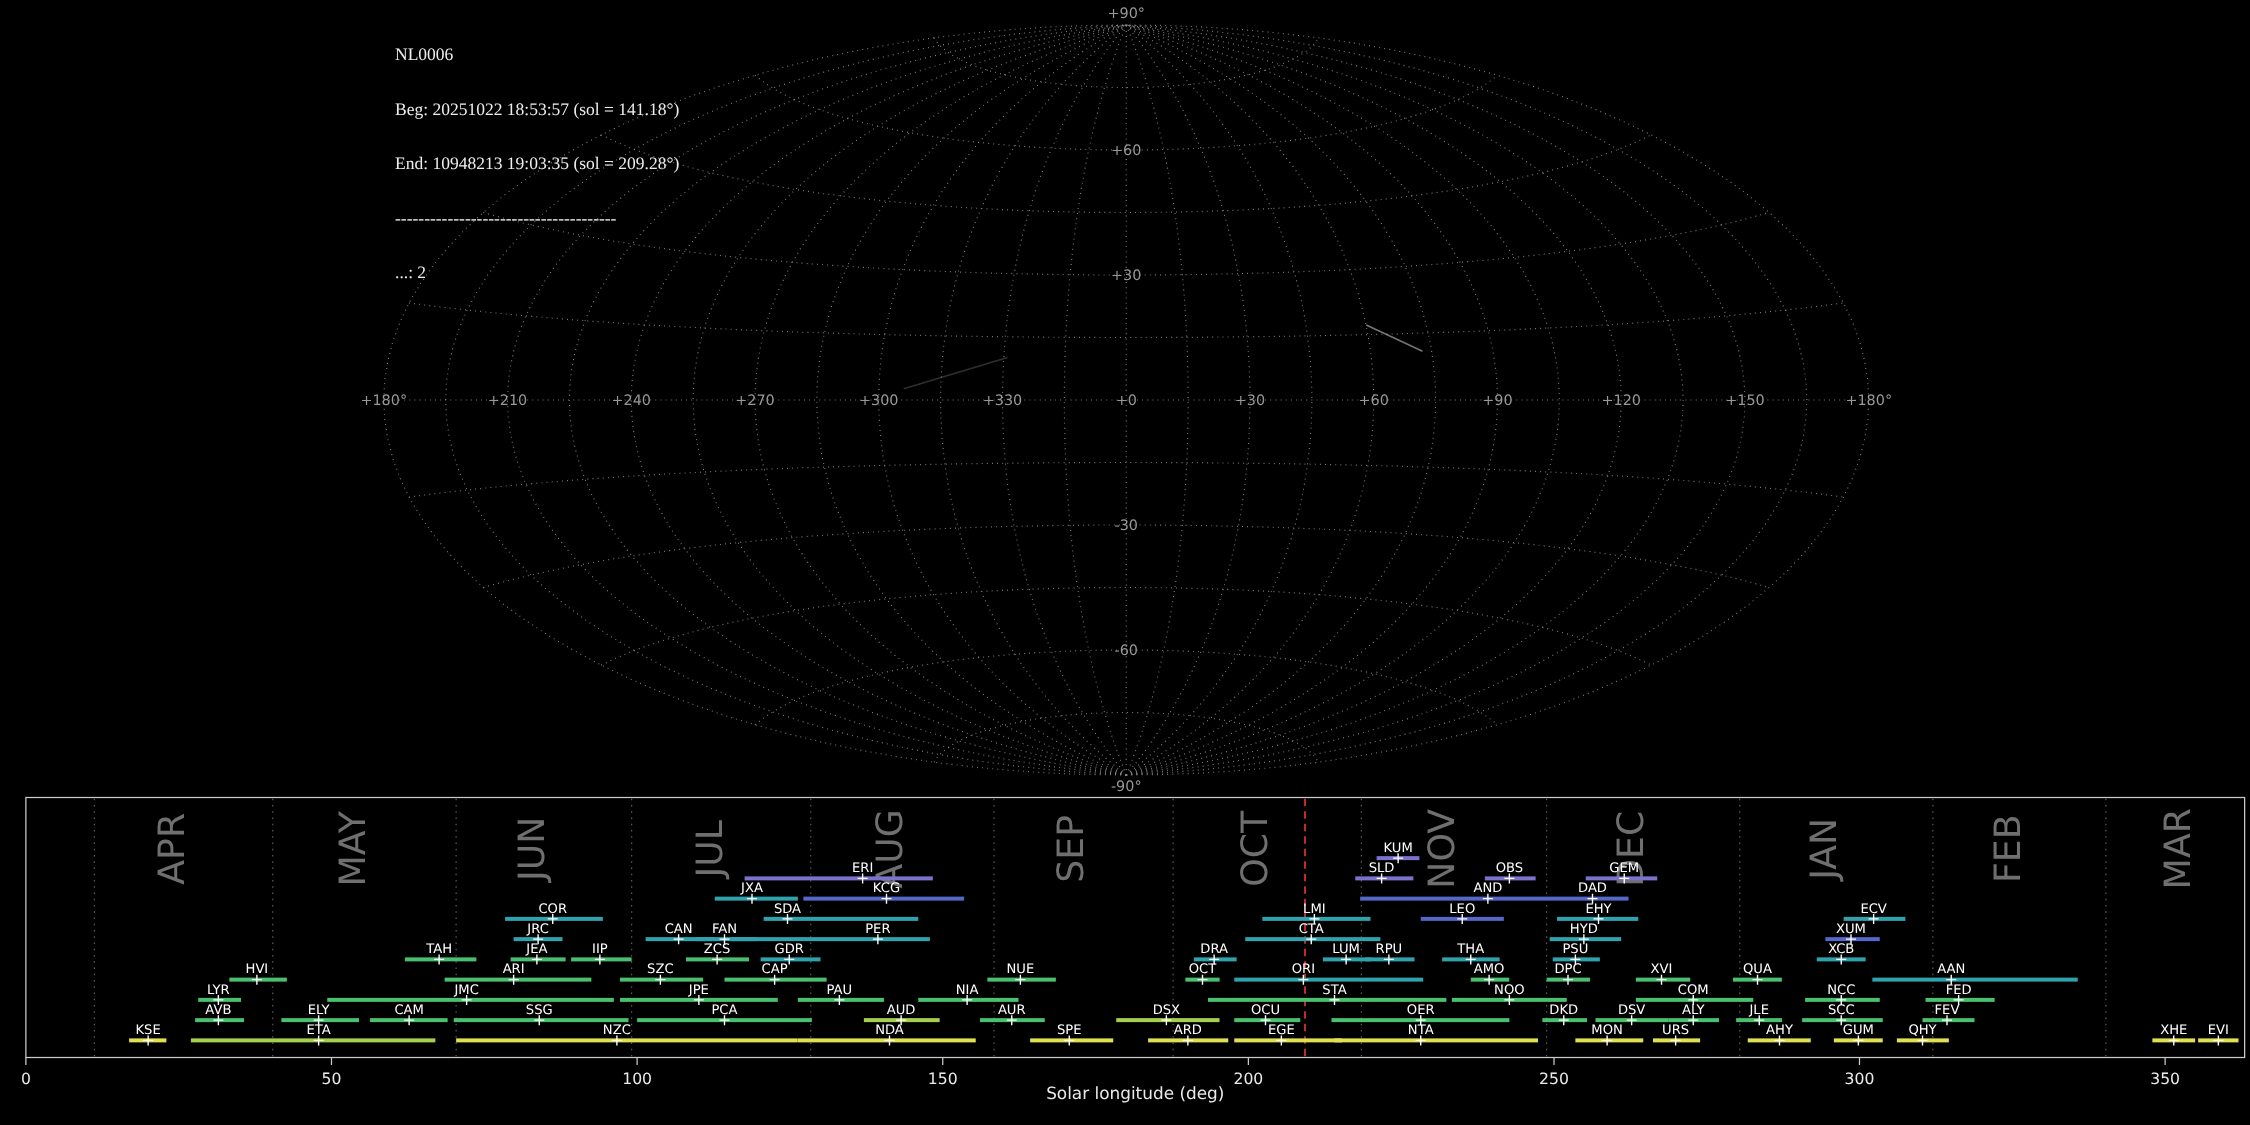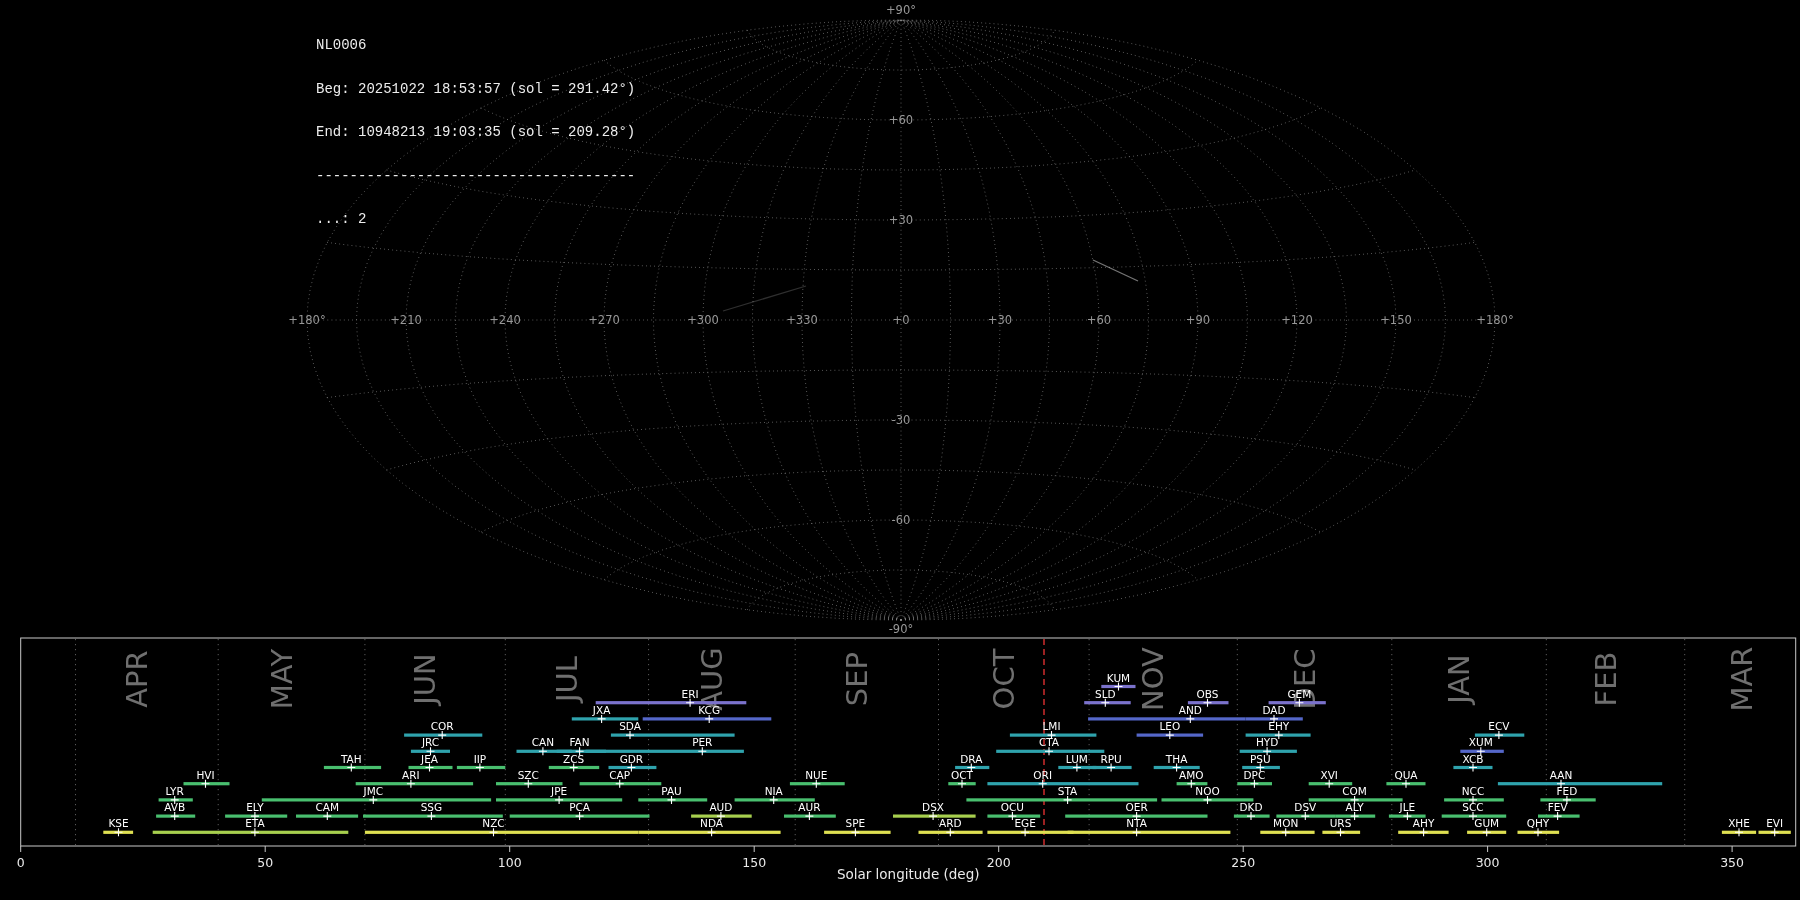--- a/index.html
+++ b/index.html
@@ -1,27 +1,27 @@
 <!DOCTYPE html>
 <html><head>
 <meta charset="utf-8">
 <style>
   html,body{margin:0;padding:0;background:#000;width:1800px;height:900px;overflow:hidden;position:relative;}
   #hdr{position:absolute;left:316px;top:9px;color:#ededed;
-       font-family:Liberation Mono, monospace;
+       font-family:Liberation Serif, serif;
        font-size:14px;line-height:14.5px;white-space:pre;z-index:2;}
   #plot{position:absolute;left:0;top:0;}
   svg text{font-family:"DejaVu Sans","Liberation Sans",sans-serif;}
 </style>
 </head>
 <body>
 
 <div id="hdr">
   <div>NL0006</div>
-  <div>Beg: 20251022 18:53:57 (sol = 291.42°)</div>
+  <div>Beg: 20251022 18:53:57 (sol = 141.18°)</div>
   <div>End: 10948213 19:03:35 (sol = 209.28°)</div>
   <div>--------------------------------------</div>
   <div>...: 2</div>
 </div>
 
 <svg id="plot" width="1800" height="900" viewBox="0 0 1800 900">
     <g stroke="#adadad" stroke-width="0.9" fill="none" stroke-dasharray="0.7 3.4" opacity="0.8">
       <polyline points="747.3,609.8 748.0,608.5 748.8,607.3 749.7,606.1 750.7,604.9 751.8,603.7 752.9,602.5 754.2,601.4 755.6,600.3 757.0,599.1 758.5,598.0 760.1,597.0 761.8,595.9 763.5,594.8 765.4,593.8 767.3,592.8 769.3,591.8 771.3,590.9 773.4,589.9 775.6,589.0 777.8,588.1 780.1,587.2 782.5,586.3 784.9,585.5 787.4,584.7 789.9,583.9 792.5,583.1 795.2,582.4 797.9,581.6 800.6,580.9 803.4,580.2 806.2,579.6 809.1,578.9 812.0,578.3 815.0,577.7 818.0,577.1 821.0,576.5 824.1,576.0 827.2,575.5 830.3,575.0 833.5,574.6 836.7,574.1 839.9,573.7 843.1,573.3 846.4,572.9 849.7,572.6 853.0,572.2 856.4,571.9 859.7,571.6 863.1,571.4 866.5,571.1 869.9,570.9 873.3,570.7 876.8,570.6 880.2,570.4 883.7,570.3 887.1,570.2 890.6,570.1 894.1,570.0 897.5,570.0 901.0,570.0 904.5,570.0 907.9,570.0 911.4,570.1 914.9,570.2 918.3,570.3 921.8,570.4 925.2,570.6 928.7,570.7 932.1,570.9 935.5,571.1 938.9,571.4 942.3,571.6 945.6,571.9 949.0,572.2 952.3,572.6 955.6,572.9 958.9,573.3 962.1,573.7 965.3,574.1 968.5,574.6 971.7,575.0 974.8,575.5 977.9,576.0 981.0,576.5 984.0,577.1 987.0,577.7 990.0,578.3 992.9,578.9 995.8,579.6 998.6,580.2 1001.4,580.9 1004.1,581.6 1006.8,582.4 1009.5,583.1 1012.1,583.9 1014.6,584.7 1017.1,585.5 1019.5,586.3 1021.9,587.2 1024.2,588.1 1026.4,589.0 1028.6,589.9 1030.7,590.9 1032.7,591.8 1034.7,592.8 1036.6,593.8 1038.5,594.8 1040.2,595.9 1041.9,597.0 1043.5,598.0 1045.0,599.1 1046.4,600.3 1047.8,601.4 1049.1,602.5 1050.2,603.7 1051.3,604.9 1052.3,606.1 1053.2,607.3 1054.0,608.5 1054.7,609.8"></polyline>
       <polyline points="604.0,579.8 606.6,577.7 609.2,575.6 612.1,573.5 615.1,571.5 618.2,569.5 621.4,567.6 624.8,565.7 628.3,563.9 631.9,562.1 635.6,560.4 639.4,558.7 643.3,557.0 647.4,555.4 651.5,553.8 655.7,552.3 660.0,550.8 664.4,549.3 668.9,547.9 673.4,546.5 678.1,545.2 682.8,543.9 687.6,542.6 692.4,541.4 697.4,540.2 702.3,539.0 707.4,537.9 712.5,536.9 717.7,535.8 722.9,534.8 728.1,533.8 733.5,532.9 738.8,532.0 744.2,531.2 749.7,530.3 755.2,529.5 760.7,528.8 766.3,528.0 771.9,527.3 777.5,526.7 783.2,526.1 788.9,525.5 794.7,524.9 800.4,524.4 806.2,523.9 812.0,523.4 817.9,522.9 823.7,522.5 829.6,522.2 835.5,521.8 841.4,521.5 847.3,521.2 853.2,521.0 859.2,520.7 865.1,520.5 871.1,520.4 877.1,520.2 883.0,520.1 889.0,520.1 895.0,520.0 901.0,520.0 907.0,520.0 913.0,520.1 919.0,520.1 924.9,520.2 930.9,520.4 936.9,520.5 942.8,520.7 948.8,521.0 954.7,521.2 960.6,521.5 966.5,521.8 972.4,522.2 978.3,522.5 984.1,522.9 990.0,523.4 995.8,523.9 1001.6,524.4 1007.3,524.9 1013.1,525.5 1018.8,526.1 1024.5,526.7 1030.1,527.3 1035.7,528.0 1041.3,528.8 1046.8,529.5 1052.3,530.3 1057.8,531.2 1063.2,532.0 1068.5,532.9 1073.9,533.8 1079.1,534.8 1084.3,535.8 1089.5,536.9 1094.6,537.9 1099.7,539.0 1104.6,540.2 1109.6,541.4 1114.4,542.6 1119.2,543.9 1123.9,545.2 1128.6,546.5 1133.1,547.9 1137.6,549.3 1142.0,550.8 1146.3,552.3 1150.5,553.8 1154.6,555.4 1158.7,557.0 1162.6,558.7 1166.4,560.4 1170.1,562.1 1173.7,563.9 1177.2,565.7 1180.6,567.6 1183.8,569.5 1186.9,571.5 1189.9,573.5 1192.8,575.6 1195.4,577.7 1198.0,579.8"></polyline>
       <polyline points="481.0,532.1 486.0,529.7 491.2,527.3 496.4,525.0 501.9,522.7 507.4,520.5 513.0,518.4 518.8,516.3 524.7,514.3 530.6,512.4 536.7,510.5 542.8,508.7 549.1,506.9 555.4,505.2 561.8,503.5 568.2,501.9 574.8,500.4 581.4,498.8 588.1,497.4 594.8,496.0 601.6,494.6 608.5,493.3 615.4,492.0 622.3,490.8 629.3,489.6 636.4,488.4 643.5,487.3 650.7,486.3 657.9,485.2 665.1,484.3 672.4,483.3 679.7,482.4 687.0,481.5 694.4,480.7 701.8,479.9 709.2,479.1 716.7,478.4 724.2,477.7 731.7,477.0 739.2,476.3 746.8,475.7 754.4,475.2 762.0,474.6 769.6,474.1 777.3,473.6 784.9,473.2 792.6,472.8 800.3,472.4 808.0,472.0 815.7,471.7 823.4,471.4 831.1,471.1 838.9,470.9 846.6,470.7 854.4,470.5 862.1,470.4 869.9,470.2 877.7,470.1 885.5,470.1 893.2,470.0 901.0,470.0 908.8,470.0 916.5,470.1 924.3,470.1 932.1,470.2 939.9,470.4 947.6,470.5 955.4,470.7 963.1,470.9 970.9,471.1 978.6,471.4 986.3,471.7 994.0,472.0 1001.7,472.4 1009.4,472.8 1017.1,473.2 1024.7,473.6 1032.4,474.1 1040.0,474.6 1047.6,475.2 1055.2,475.7 1062.8,476.3 1070.3,477.0 1077.8,477.7 1085.3,478.4 1092.8,479.1 1100.2,479.9 1107.6,480.7 1115.0,481.5 1122.3,482.4 1129.6,483.3 1136.9,484.3 1144.1,485.2 1151.3,486.3 1158.5,487.3 1165.6,488.4 1172.7,489.6 1179.7,490.8 1186.6,492.0 1193.5,493.3 1200.4,494.6 1207.2,496.0 1213.9,497.4 1220.6,498.8 1227.2,500.4 1233.8,501.9 1240.2,503.5 1246.6,505.2 1252.9,506.9 1259.2,508.7 1265.3,510.5 1271.4,512.4 1277.3,514.3 1283.2,516.3 1289.0,518.4 1294.6,520.5 1300.1,522.7 1305.6,525.0 1310.8,527.3 1316.0,529.7 1321.0,532.1"></polyline>

